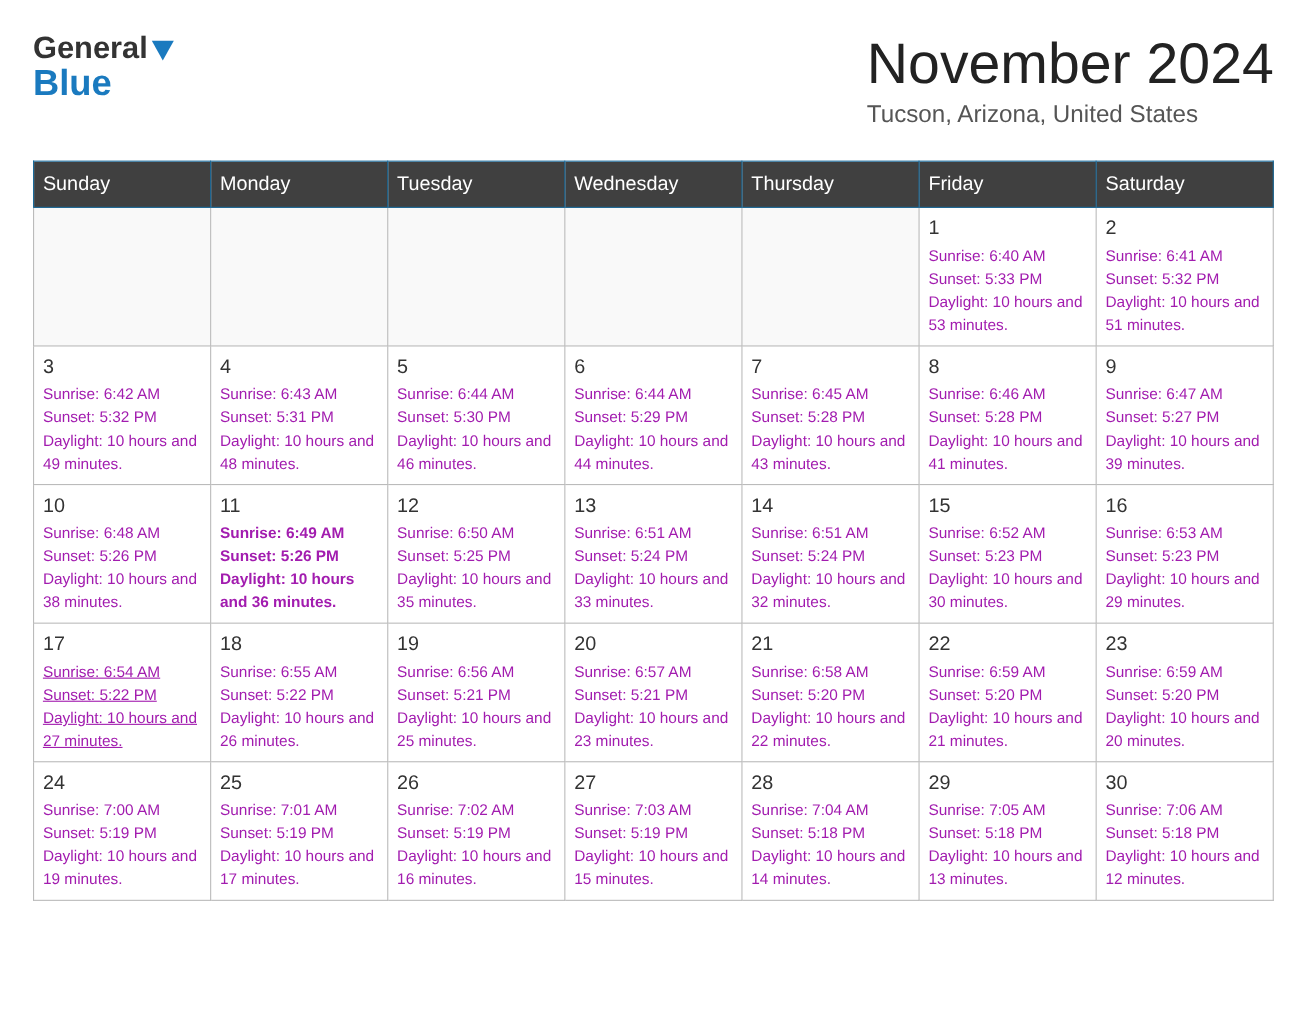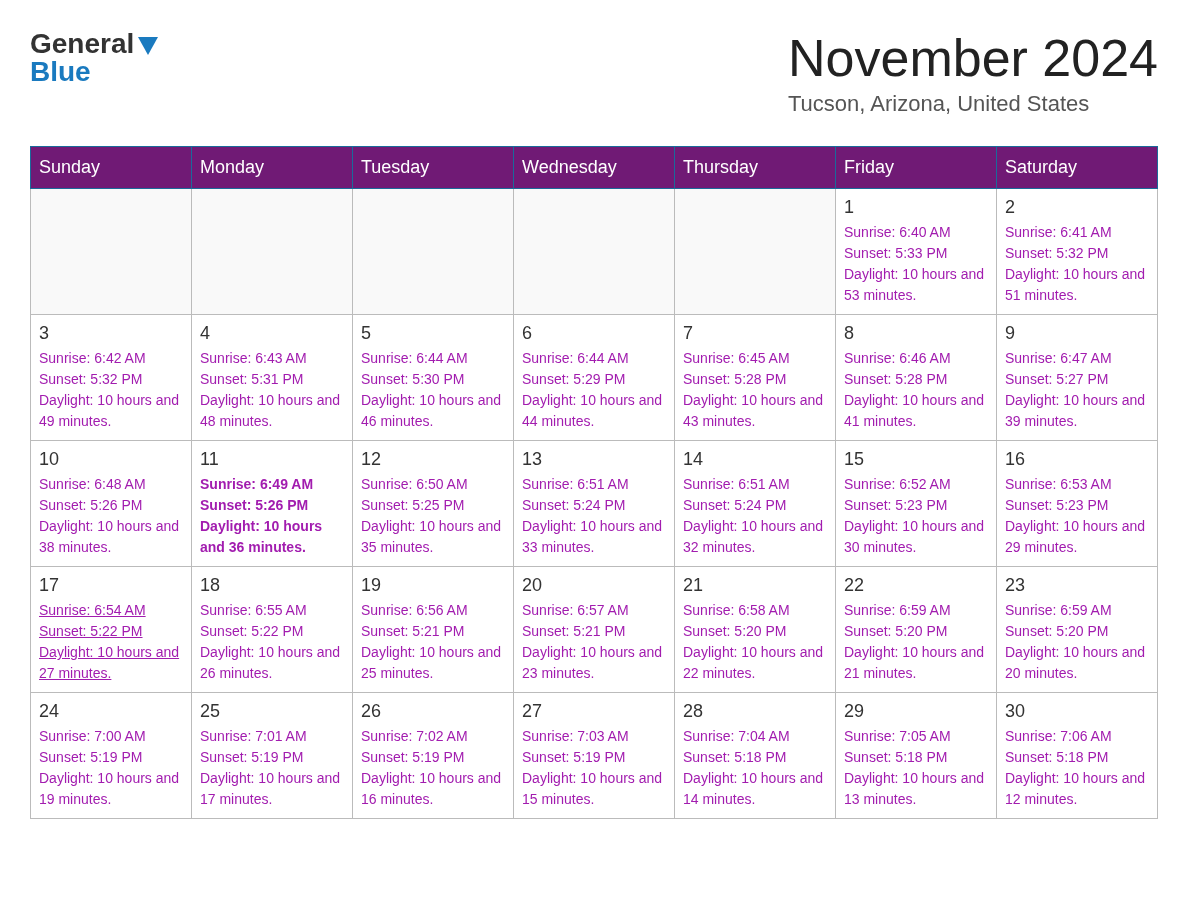--- a/index.html
+++ b/index.html
@@ -21,21 +21,21 @@
       flex-direction: column;
       align-items: flex-start;
     }
     .logo-general {
       font-size: 28px;
       font-weight: bold;
       color: #333;
       line-height: 1;
     }
     .logo-blue {
-      font-size: 28px;
+      font-size: 33px;
       font-weight: bold;
       color: #1a7abf;
       line-height: 1;
       display: flex;
       align-items: center;
     }
     .title-section {
       text-align: left;
     }
     .month-title {
@@ -48,21 +48,21 @@
       font-size: 22px;
       color: #555;
       margin-top: 4px;
     }
     .calendar {
       width: 100%;
       border-collapse: collapse;
       border: 1px solid #aaa;
     }
     .calendar th {
-      background-color: #701a75;
+      background-color: #404040;
       color: #fff;
       padding: 10px 8px;
       text-align: left;
       font-size: 18px;
       font-weight: normal;
       border: 1px solid #1a6a9a;
     }
     .calendar td {
       vertical-align: top;
       padding: 8px;

